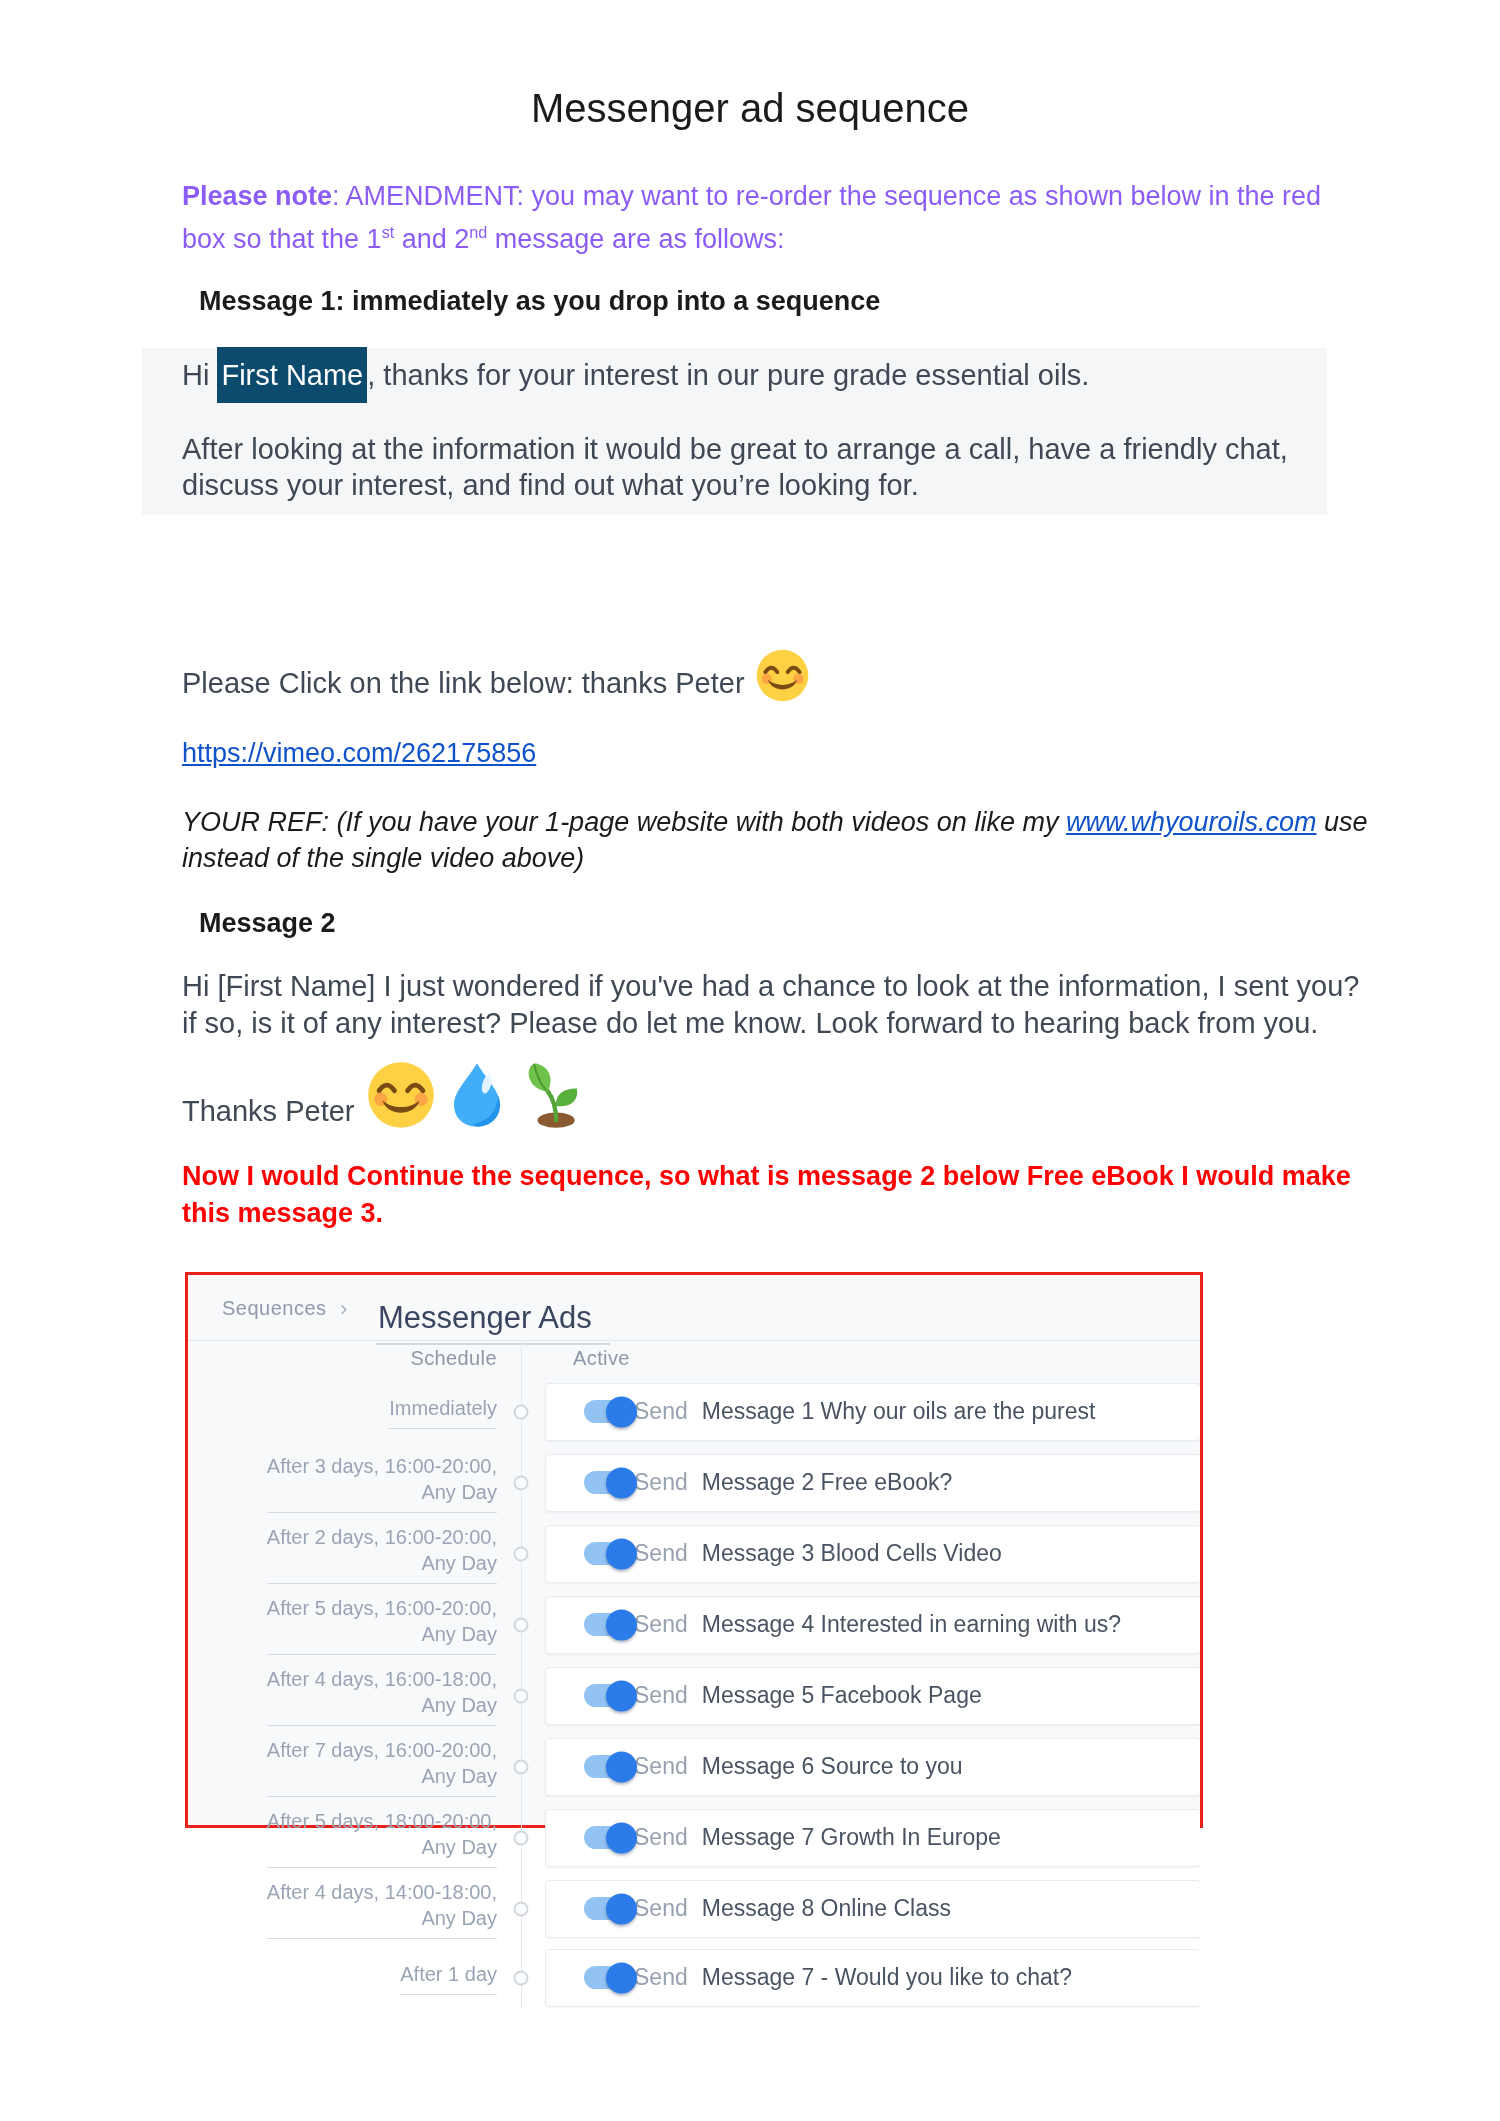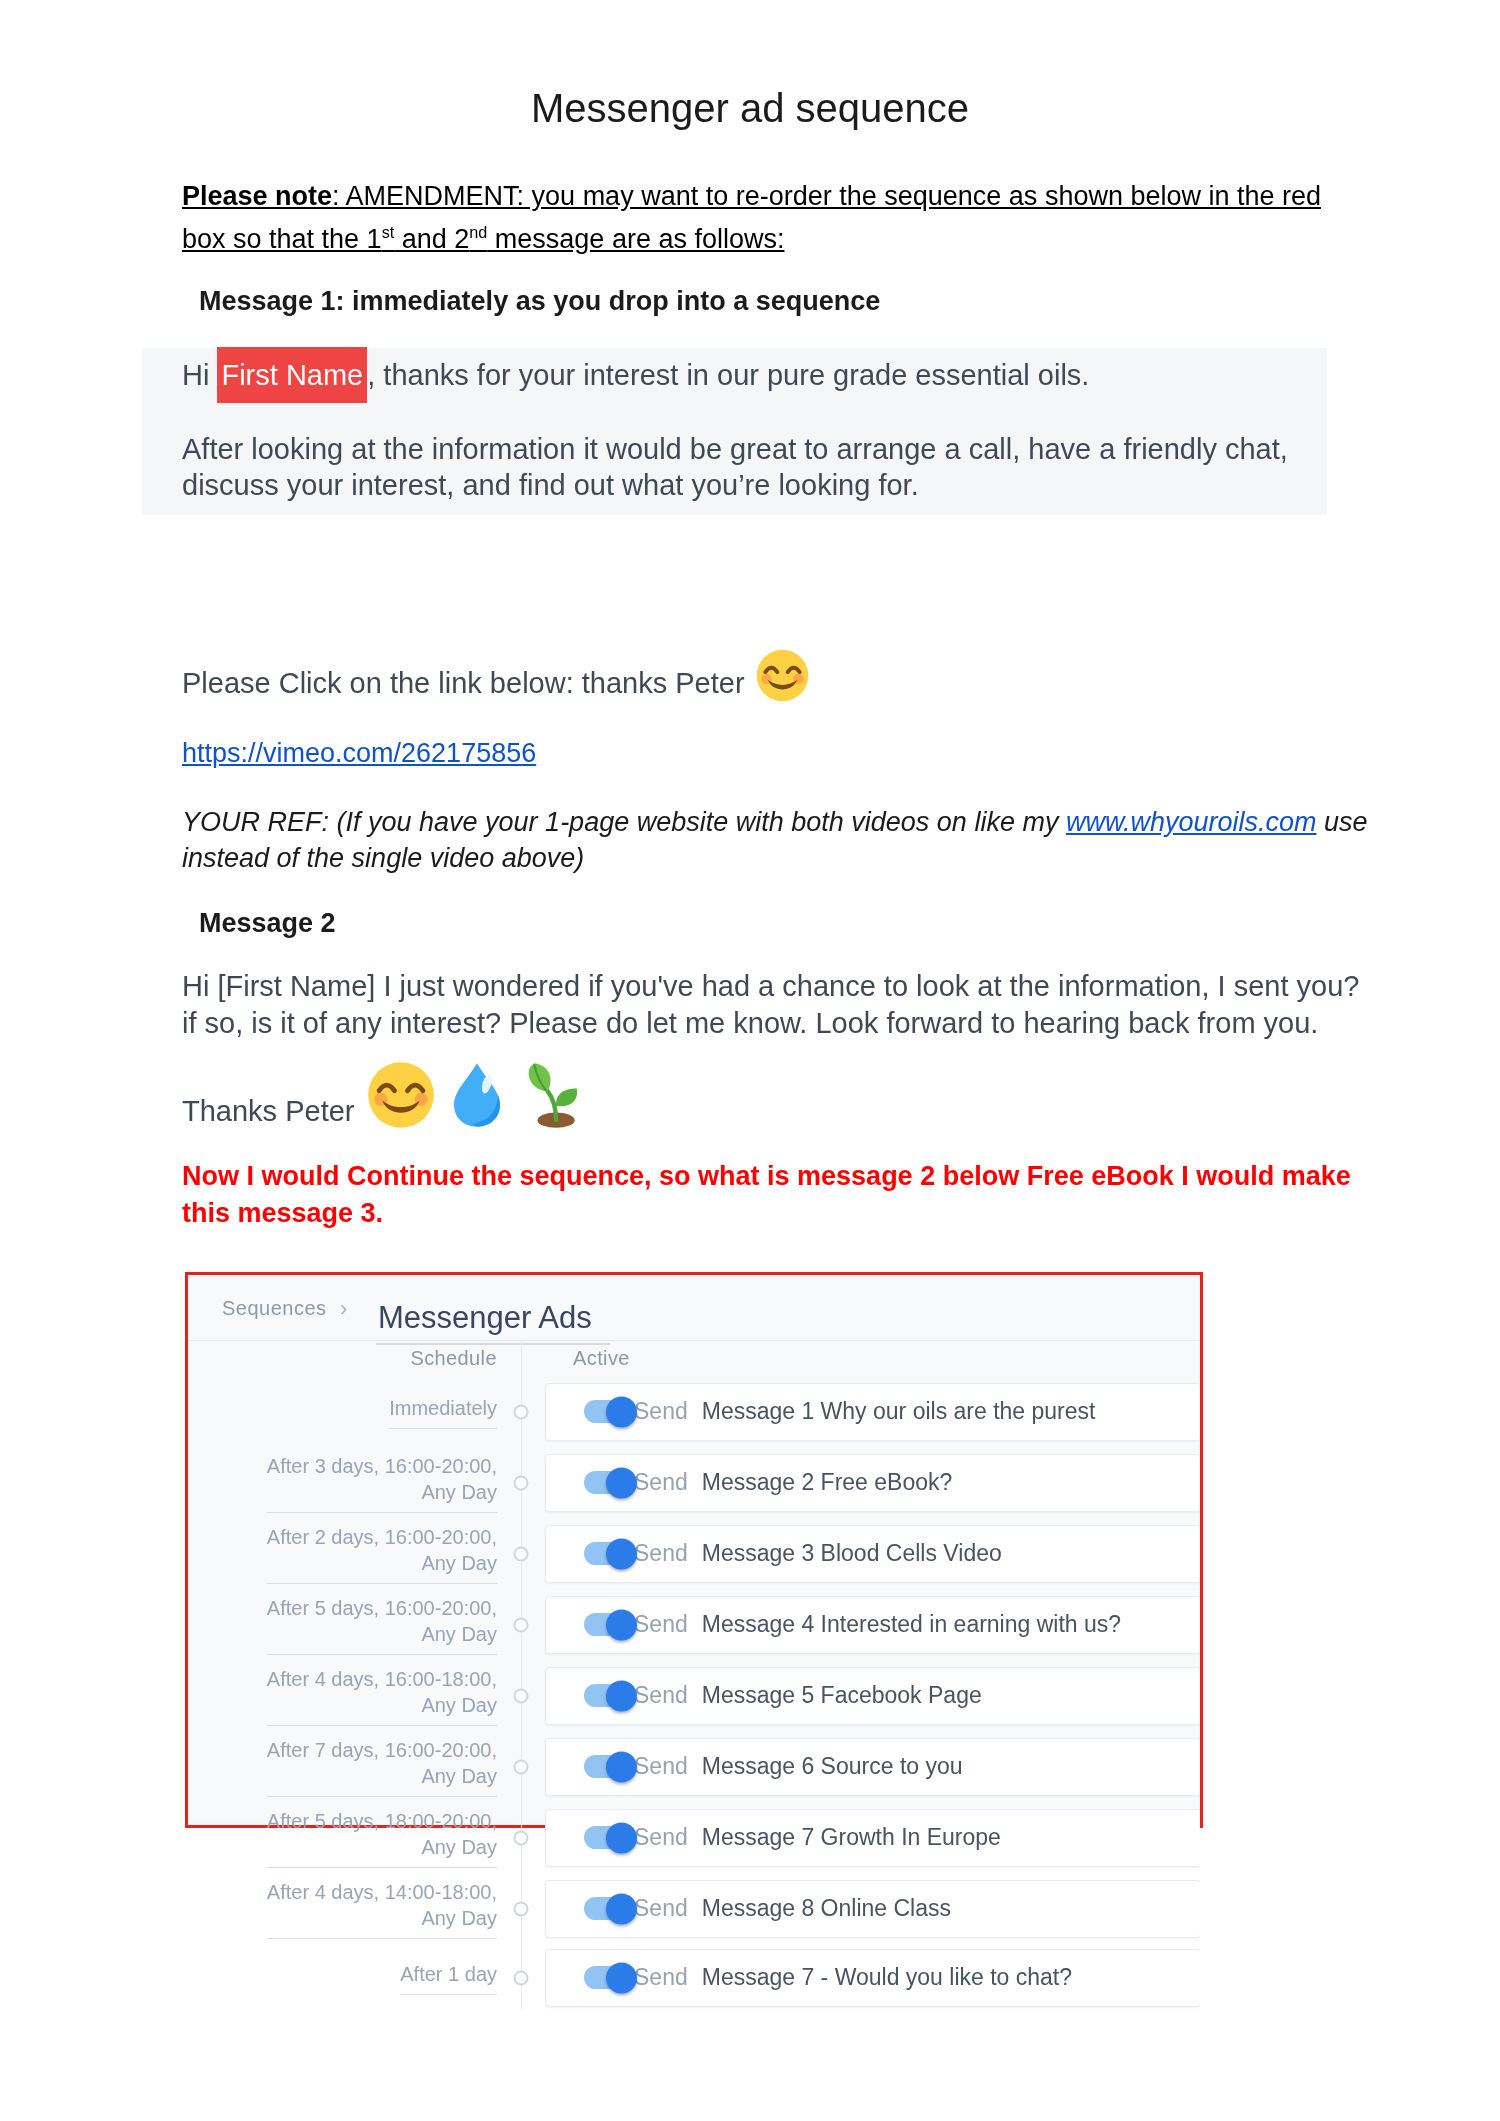--- a/index.html
+++ b/index.html
@@ -1,32 +1,32 @@
 <!DOCTYPE html>
 <html><head>
 <meta charset="utf-8">
 <style>
   html,body{margin:0;padding:0;background:#ffffff;}
   body{width:1500px;height:2121px;position:relative;font-family:"Liberation Sans",sans-serif;overflow:hidden;}
   .abs{position:absolute;}
 
   
   .doc-title{top:86px;left:0;width:1500px;text-align:center;font-size:40px;color:#1b1b1b;}
-  .red-note{top:178px;left:182px;width:1190px;font-size:27px;line-height:36px;color:#000000;text-decoration:underline;}
+  .red-note{top:178px;left:182px;width:1190px;font-size:27px;line-height:36px;color:#8b5cf6;}
   .red-note b{font-weight:bold;}
   sup{font-size:60%;}
   .h-bold{left:182px;font-size:27px;font-weight:bold;color:#1b1b1b;margin-left:17px;}
   .h1{top:286px;}
   .h2{top:908px;}
 
   .gray-block{top:348px;left:142px;width:1185px;box-sizing:border-box;background:#f5f6f8;
               padding:9px 14px 12px 40px;font-size:29px;line-height:36px;color:#3f4854;}
   .gray-block p{margin:0;}
   .gray-block p + p{margin-top:38px;}
-  .hl{background:#ef4444;color:#ffffff;padding:12px 4px;}
+  .hl{background:#0c4a6e;color:#ffffff;padding:12px 4px;}
 
   .click-line{top:658px;left:182px;width:1190px;font-size:29px;color:#3f4854;}
   .emoji{display:inline-block;vertical-align:middle;}
   .emoji-sm{width:55px;height:55px;margin-left:10px;position:relative;top:-10px;}
   .emoji-lg{width:70px;height:70px;}
 
   .link-line{top:738px;left:182px;font-size:27px;}
   a.doc-link{color:#0f52c9;text-decoration:underline;cursor:pointer;}
   .ref-line{top:804px;left:182px;width:1190px;font-size:27px;line-height:36px;font-style:italic;color:#1b1b1b;}
 

